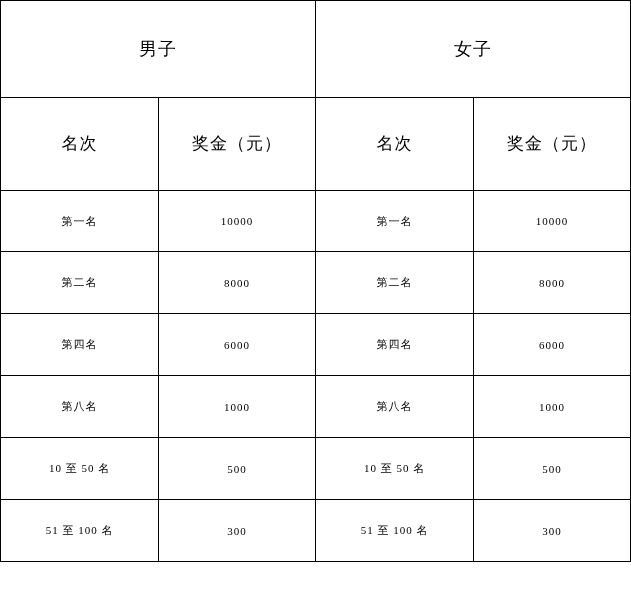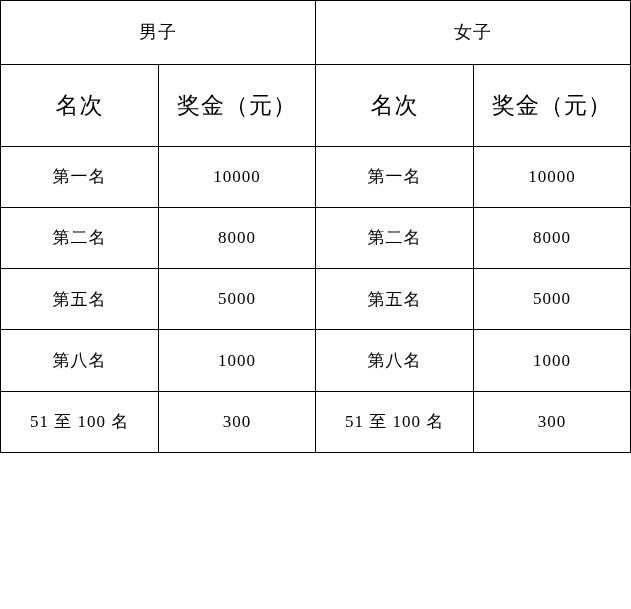--- a/index.html
+++ b/index.html
@@ -17,37 +17,37 @@
     width: 631px;
     height: 609px;
     box-sizing: border-box;
     display: flex;
     align-items: stretch;
     justify-content: center;
   }
   table.prize-table {
     border-collapse: collapse;
     width: 631px;
-    height: 453px;
+    height: 562px;
     table-layout: fixed;
   }
   table.prize-table td {
     border: 1px solid #000000;
     text-align: center;
     vertical-align: middle;
-    font-size: 17px;
+    font-size: 11px;
     letter-spacing: 1px;
     padding: 0 2px;
     white-space: nowrap;
   }
   table.prize-table tr.group-header td {
     font-size: 18px;
   }
   table.prize-table tr.col-header td {
-    font-size: 23px;
+    font-size: 17px;
   }
   col.c1 { width: 158px; }
   col.c2 { width: 157px; }
   col.c3 { width: 158px; }
   col.c4 { width: 157px; }
   .num-cell {
     font-family: Liberation Serif, serif;
     letter-spacing: 0px;
   }
 </style>
@@ -80,30 +80,36 @@
         <td>第一名</td>
         <td class="num-cell">10000</td>
       </tr>
       <tr>
         <td>第二名</td>
         <td class="num-cell">8000</td>
         <td>第二名</td>
         <td class="num-cell">8000</td>
       </tr>
       <tr>
-        <td>第五名</td>
-        <td class="num-cell">5000</td>
-        <td>第五名</td>
-        <td class="num-cell">5000</td>
+        <td>第四名</td>
+        <td class="num-cell">6000</td>
+        <td>第四名</td>
+        <td class="num-cell">6000</td>
       </tr>
       <tr>
         <td>第八名</td>
         <td class="num-cell">1000</td>
         <td>第八名</td>
         <td class="num-cell">1000</td>
+      </tr>
+      <tr>
+        <td>10 至 50 名</td>
+        <td class="num-cell">500</td>
+        <td>10 至 50 名</td>
+        <td class="num-cell">500</td>
       </tr>
       <tr>
         <td>51 至 100 名</td>
         <td class="num-cell">300</td>
         <td>51 至 100 名</td>
         <td class="num-cell">300</td>
       </tr>
     </tbody>
   </table>
 </div>

